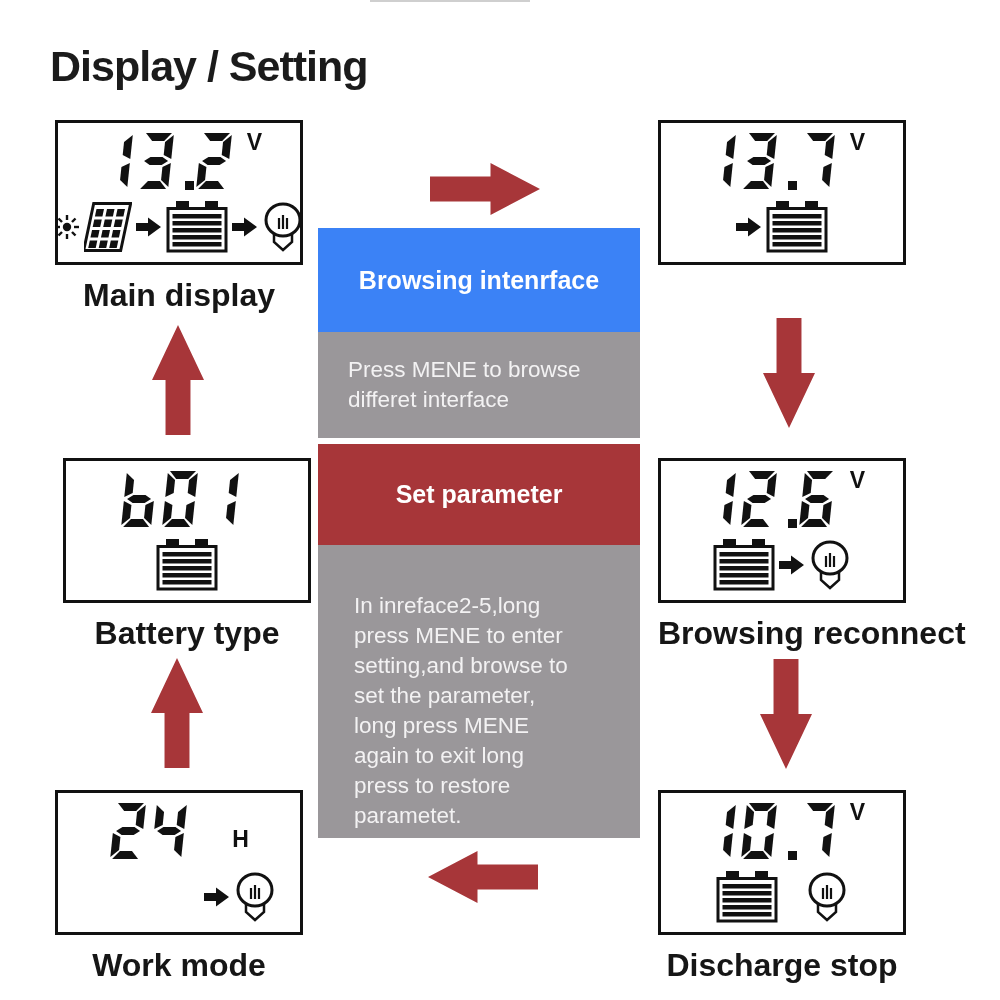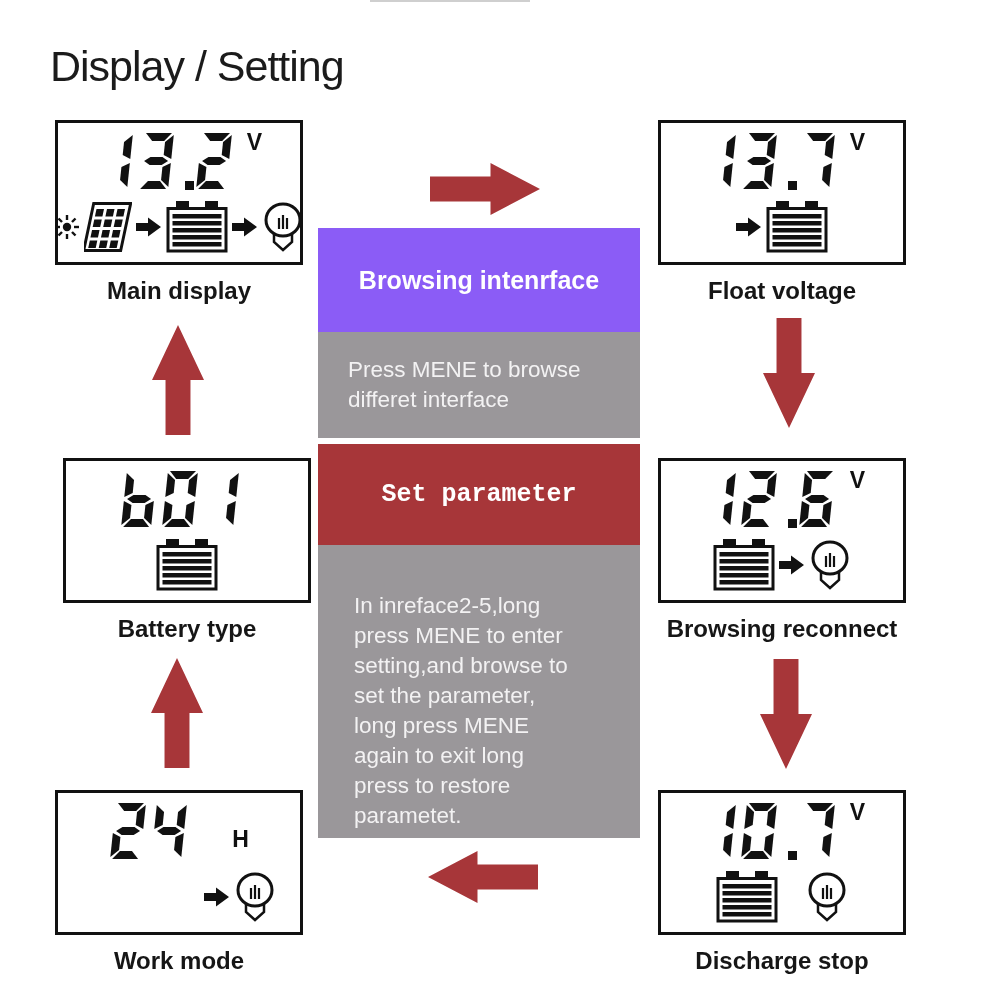--- a/index.html
+++ b/index.html
@@ -1,34 +1,34 @@
 <!DOCTYPE html>
 <html><head>
 <meta charset="utf-8">
 <style>
   html,body{margin:0;padding:0;background:#ffffff;}
   #stage{position:relative;width:1000px;height:1000px;background:#ffffff;overflow:hidden;
          font-family:"Liberation Sans",sans-serif;}
-  .page-title{position:absolute;left:50px;top:42px;font-size:43px;font-weight:400;
+  .page-title{position:absolute;left:50px;top:42px;font-size:43px;font-weight:700;
               letter-spacing:-1px;color:#1b1b1b;white-space:nowrap;}
 
   
   .panel{position:absolute;width:248px;}
   .lcd{box-sizing:border-box;width:248px;height:145px;background:#ffffff;
        border:3px solid #111111;padding-top:9px;}
   .lcd-top{display:flex;justify-content:center;align-items:flex-start;height:62px;}
   .lcd-unit{font-weight:700;color:#111;}
   .unit-sup{font-size:23px;margin-left:4px;margin-top:-3px;}
   .unit-mid{font-size:23px;margin-left:34px;margin-top:24px;}
   .lcd-icons{display:flex;justify-content:center;align-items:center;gap:4px;
              height:58px;margin-top:4px;}
   .lcd-icons.align-right{justify-content:flex-end;padding-right:24px;}
   .lcd-icons.wide-gap{gap:28px;}
   .lcd-icons svg{flex:none;display:block;}
-  .panel-label{margin-top:12px;text-align:center;font-size:24px;font-weight:700;
+  .panel-label{margin-top:12px;text-align:center;font-size:32px;font-weight:700;
                color:#161616;white-space:nowrap;}
   .pos-tl{left:55px;top:120px;}
   .pos-tr{left:658px;top:120px;}
   .pos-ml{left:63px;top:458px;}
   .pos-mr{left:658px;top:458px;}
   .pos-bl{left:55px;top:790px;}
   .pos-br{left:658px;top:790px;}
 
   
   .col-box{position:absolute;left:318px;width:322px;box-sizing:border-box;}
@@ -184,21 +184,20 @@
             <rect x="39" y="0" width="13" height="8" fill="#111111"></rect>
    <rect x="2" y="7.5" width="58" height="42.5" fill="#fff" stroke="#111111" stroke-width="3"></rect>
    <rect x="6.5" y="13" width="49" height="4.5" fill="#111111"></rect>
             <rect x="6.5" y="20" width="49" height="4.5" fill="#111111"></rect>
    <rect x="6.5" y="27" width="49" height="4.5" fill="#111111"></rect>
             <rect x="6.5" y="34" width="49" height="4.5" fill="#111111"></rect>
    <rect x="6.5" y="41" width="49" height="4.5" fill="#111111"></rect>
           </svg>
         </div>
     </div>
-    <div class="panel-label">Float voltage</div>
   </div>
 
   <div class="panel pos-ml">
     <div class="lcd">
       <div class="lcd-top">
         <span class="lcd-value"><svg width="130" height="58" viewBox="0 -1 130 58" fill="#111111">
               <g transform="translate(7,0) skewX(-6)">
                 <polygon points="0,2 8,9 8,22 0,26"></polygon>
                 <polygon points="0,30 8,34 8,47 0,54"></polygon>
                 <polygon points="3,28 9,24 21,24 27,28 21,32 9,32"></polygon>
@@ -360,28 +359,28 @@
           <svg width="42" height="52" viewBox="0 0 42 52">
    <polygon points="12,33 30,33 30,41 21,49 12,41" fill="#fff" stroke="#111111" stroke-width="2.5"></polygon>
    <ellipse cx="21" cy="19" rx="17" ry="16" fill="#fff" stroke="#111111" stroke-width="3"></ellipse>
    <path d="M17,28 L17,17 M21,28 L21,14 M25,28 L25,17" stroke="#111111" stroke-width="2.2" fill="none"></path>
           </svg>
         </div>
     </div>
     <div class="panel-label">Discharge stop</div>
   </div>
 
-  <div class="col-box box-red" id="browse-red" style="background: #8b5cf6;">
+  <div class="col-box box-red" id="browse-red" style="background: #3b82f6;">
     <div class="box-title">Browsing intenrface</div>
   </div>
   <div class="col-box box-gray" id="browse-gray" style="background: rgb(154, 151, 154);">
     <div>Press MENE to browse
 differet interface</div>
   </div>
-  <div class="col-box box-red" id="set-red" style="background: rgb(167, 54, 57); font-family: Liberation Mono, monospace;">
+  <div class="col-box box-red" id="set-red" style="background: rgb(167, 54, 57);">
     <div class="box-title">Set parameter</div>
   </div>
   <div class="col-box box-gray" id="set-gray" style="background: rgb(154, 151, 154);">
     <div>In inreface2-5,long
 press MENE to enter
 setting,and browse to
 set the parameter,
 long press MENE
 again to exit long
 press to restore

